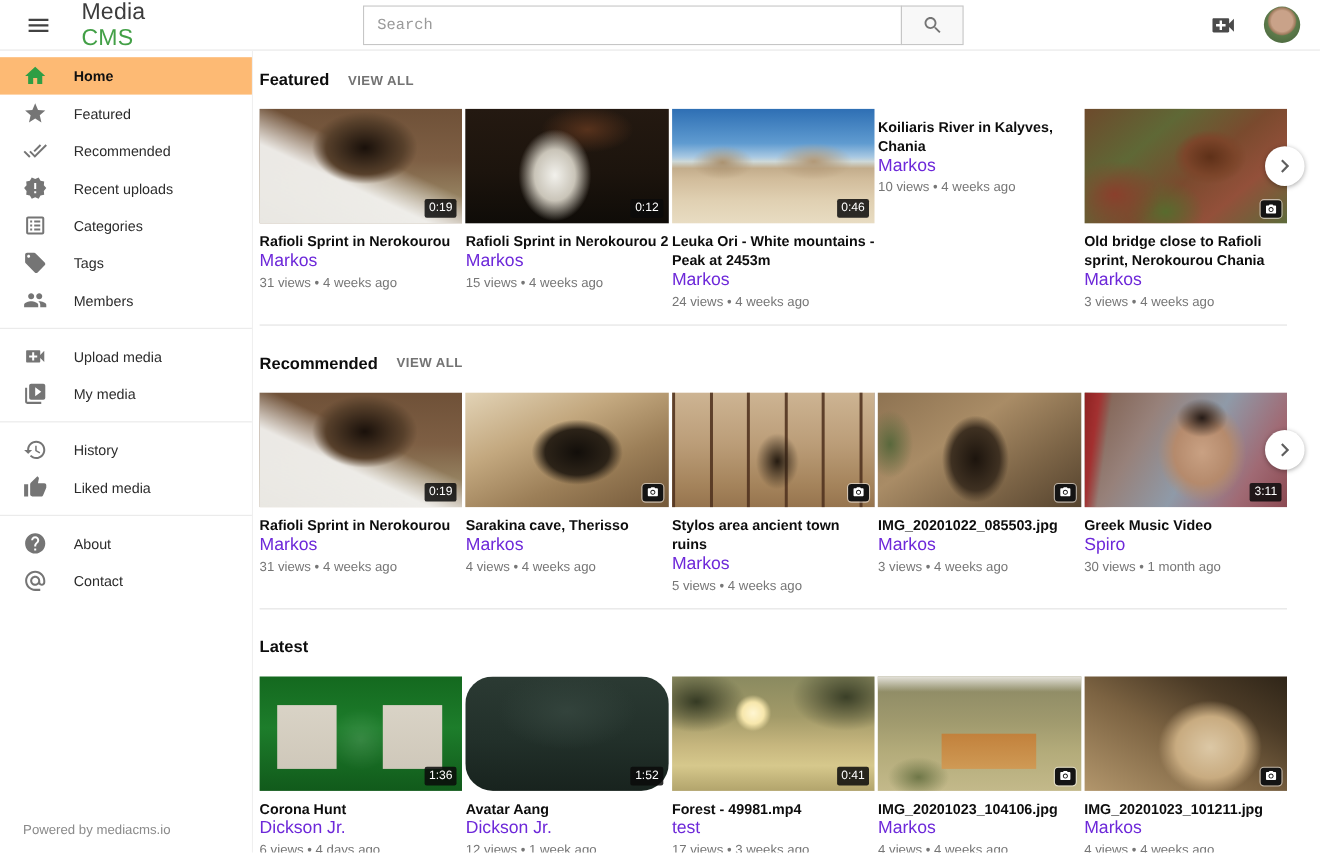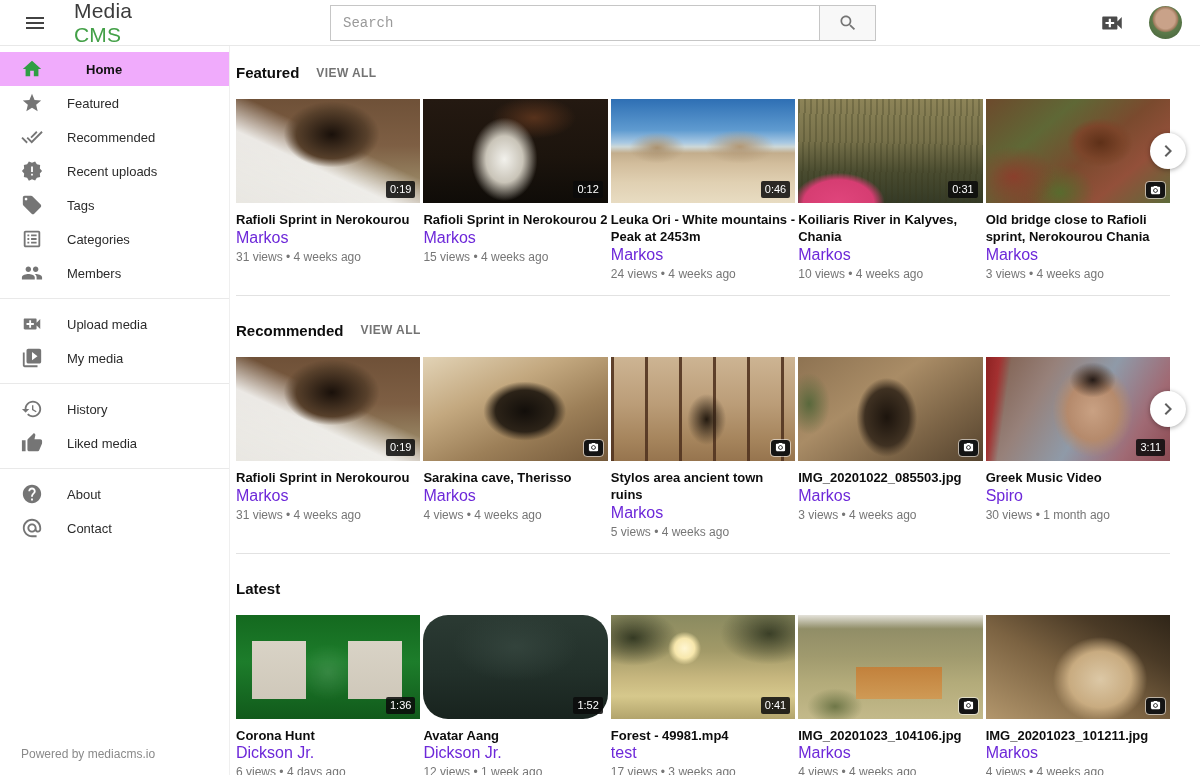--- a/index.html
+++ b/index.html
@@ -24,21 +24,21 @@
   .h-right { display:flex; align-items:center; gap:24px; padding-right:18px; }
   .upload-ic { background:none; border:none; cursor:pointer; color:#4a4a4a; display:flex; }
   .avatar { width:33px; height:33px; border-radius:50%; cursor:pointer; border:none;
             background: radial-gradient(circle at 50% 40%, #c9a289 0 37%, #a07c5e 47%, #5c7a4a 52%, #44603a 100%); }
 
   
   .sidebar { position:fixed; top:46px; left:0; bottom:0; width:230px; background:#fff;
              border-right:1px solid #efefef; display:flex; flex-direction:column; z-index:10; }
   .sb-nav { padding-top:6px; }
   .sb-item { height:34px; display:flex; align-items:center; padding-left:21px; cursor:pointer; }
-  .sb-item.active { background:#f0abfc;gap:19px; }
+  .sb-item.active { background:#fdba74; }
   .sb-icon { width:22px; height:22px; color:#757575; display:flex; align-items:center; }
   .sb-item.active .sb-icon { color:#2f9e44; }
   .sb-label { margin-left:24px; font-size:13px; color:#2b2b2b; }
   .sb-item.active .sb-label { font-weight:bold; color:#111; }
   .sb-divider { border-top:1px solid #e9e9e9; margin:8px 0; }
   .sb-footer { margin-top:auto; padding:0 0 14px 21px; font-size:12px; color:#8a8a8a; }
 
   
   .main { position:fixed; top:46px; left:230px; right:0; bottom:0; overflow:hidden;
           padding:18px 30px 0 6px; background:#fff; }
@@ -191,32 +191,32 @@
         <span class="sb-icon">
           <svg width="22" height="22" viewBox="0 0 24 24" fill="currentColor">
             <path d="M23 12l-2.44-2.79.34-3.69-3.61-.82-1.89-3.2L12 2.96 8.6 1.5 6.71 4.69 3.1 5.5l.34 3.7L1 12l2.44 2.79-.34 3.7 3.61.82L8.6 22.5l3.4-1.47 3.4 1.46 1.89-3.19 3.61-.82-.34-3.69L23 12zm-10 5h-2v-2h2v2zm0-4h-2V7h2v6z"></path>
           </svg>
         </span>
         <span class="sb-label">Recent uploads</span>
       </div>
       <div class="sb-item">
         <span class="sb-icon">
           <svg width="22" height="22" viewBox="0 0 24 24" fill="currentColor">
+            <path d="M19 5v14H5V5h14m0-2H5c-1.1 0-2 .9-2 2v14c0 1.1.9 2 2 2h14c1.1 0 2-.9 2-2V5c0-1.1-.9-2-2-2zm-8 4h6v2h-6V7zm0 4h6v2h-6v-2zm0 4h6v2h-6v-2zM7 7h2v2H7V7zm0 4h2v2H7v-2zm0 4h2v2H7v-2z"></path>
+          </svg>
+        </span>
+        <span class="sb-label">Categories</span>
+      </div>
+      <div class="sb-item">
+        <span class="sb-icon">
+          <svg width="22" height="22" viewBox="0 0 24 24" fill="currentColor">
             <path d="M21.41 11.58l-9-9C12.05 2.22 11.55 2 11 2H4c-1.1 0-2 .9-2 2v7c0 .55.22 1.05.59 1.42l9 9c.36.36.86.58 1.41.58.55 0 1.05-.22 1.41-.59l7-7c.37-.36.59-.86.59-1.41 0-.55-.23-1.06-.59-1.42zM5.5 7C4.67 7 4 6.33 4 5.5S4.67 4 5.5 4 7 4.67 7 5.5 6.33 7 5.5 7z"></path>
           </svg>
         </span>
         <span class="sb-label">Tags</span>
-      </div>
-      <div class="sb-item">
-        <span class="sb-icon">
-          <svg width="22" height="22" viewBox="0 0 24 24" fill="currentColor">
-            <path d="M19 5v14H5V5h14m0-2H5c-1.1 0-2 .9-2 2v14c0 1.1.9 2 2 2h14c1.1 0 2-.9 2-2V5c0-1.1-.9-2-2-2zm-8 4h6v2h-6V7zm0 4h6v2h-6v-2zm0 4h6v2h-6v-2zM7 7h2v2H7V7zm0 4h2v2H7v-2zm0 4h2v2H7v-2z"></path>
-          </svg>
-        </span>
-        <span class="sb-label">Categories</span>
       </div>
       <div class="sb-item">
         <span class="sb-icon">
           <svg width="22" height="22" viewBox="0 0 24 24" fill="currentColor">
             <path d="M16 11c1.66 0 2.99-1.34 2.99-3S17.66 5 16 5c-1.66 0-3 1.34-3 3s1.34 3 3 3zm-8 0c1.66 0 2.99-1.34 2.99-3S9.66 5 8 5C6.34 5 5 6.34 5 8s1.34 3 3 3zm0 2c-2.33 0-7 1.17-7 3.5V19h14v-2.5c0-2.33-4.67-3.5-7-3.5zm8 0c-.29 0-.62.02-.97.05 1.16.84 1.97 1.97 1.97 3.45V19h6v-2.5c0-2.33-4.67-3.5-7-3.5z"></path>
           </svg>
         </span>
         <span class="sb-label">Members</span>
       </div>
       <div class="sb-divider"></div>
@@ -303,23 +303,20 @@
   <div class="card">
     <div class="thumb t-white-mountains">
               <span class="dur">0:46</span>
             </div>
     <div class="c-title">Leuka Ori - White mountains - Peak at 2453m</div>
     <div class="c-author">Markos</div>
     <div class="c-meta">24 views • 4 weeks ago</div>
   </div>
 
   <div class="card">
-    <div class="thumb t-river-reeds">
-              <span class="dur">0:31</span>
-            </div>
     <div class="c-title">Koiliaris River in Kalyves, Chania</div>
     <div class="c-author">Markos</div>
     <div class="c-meta">10 views • 4 weeks ago</div>
   </div>
 
   <div class="card">
     <div class="thumb t-bridge-foliage">
               <span class="photo-badge">
                 <svg width="11" height="11" viewBox="0 0 24 24" fill="currentColor">
                   <path d="M12 15.2c1.77 0 3.2-1.43 3.2-3.2s-1.43-3.2-3.2-3.2-3.2 1.43-3.2 3.2 1.43 3.2 3.2 3.2zM9 2L7.17 4H4c-1.1 0-2 .9-2 2v12c0 1.1.9 2 2 2h16c1.1 0 2-.9 2-2V6c0-1.1-.9-2-2-2h-3.17L15 2H9zm3 15c-2.76 0-5-2.24-5-5s2.24-5 5-5 5 2.24 5 5-2.24 5-5 5z"></path>

